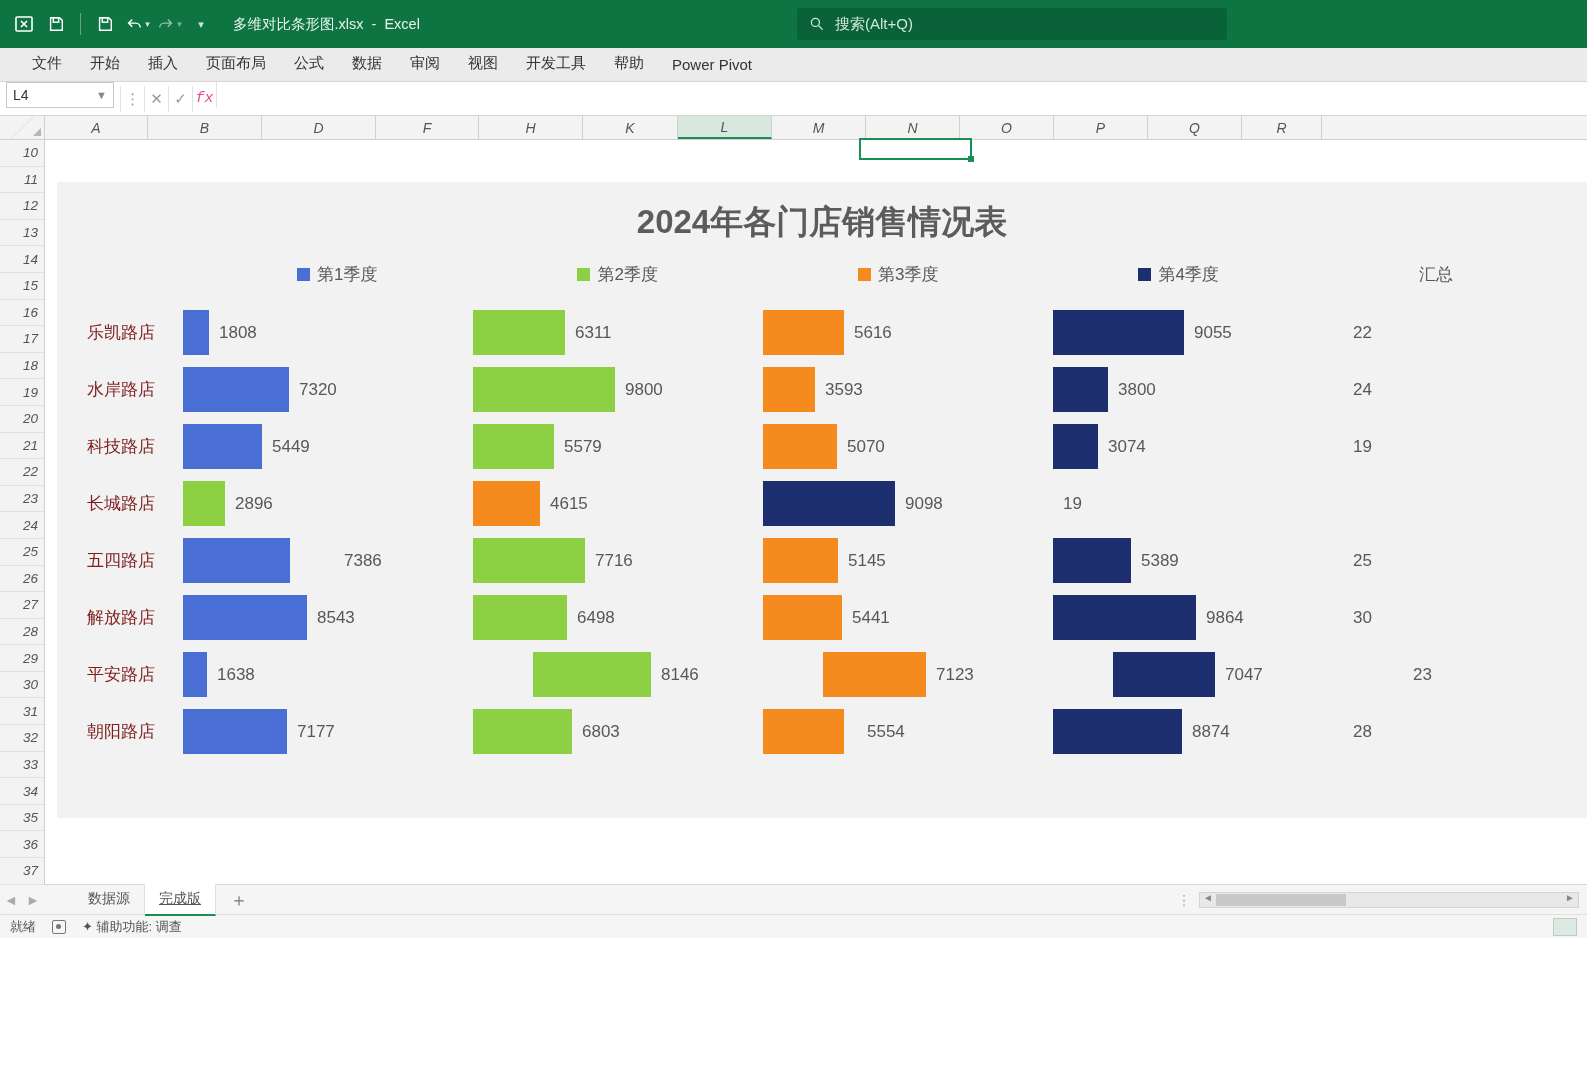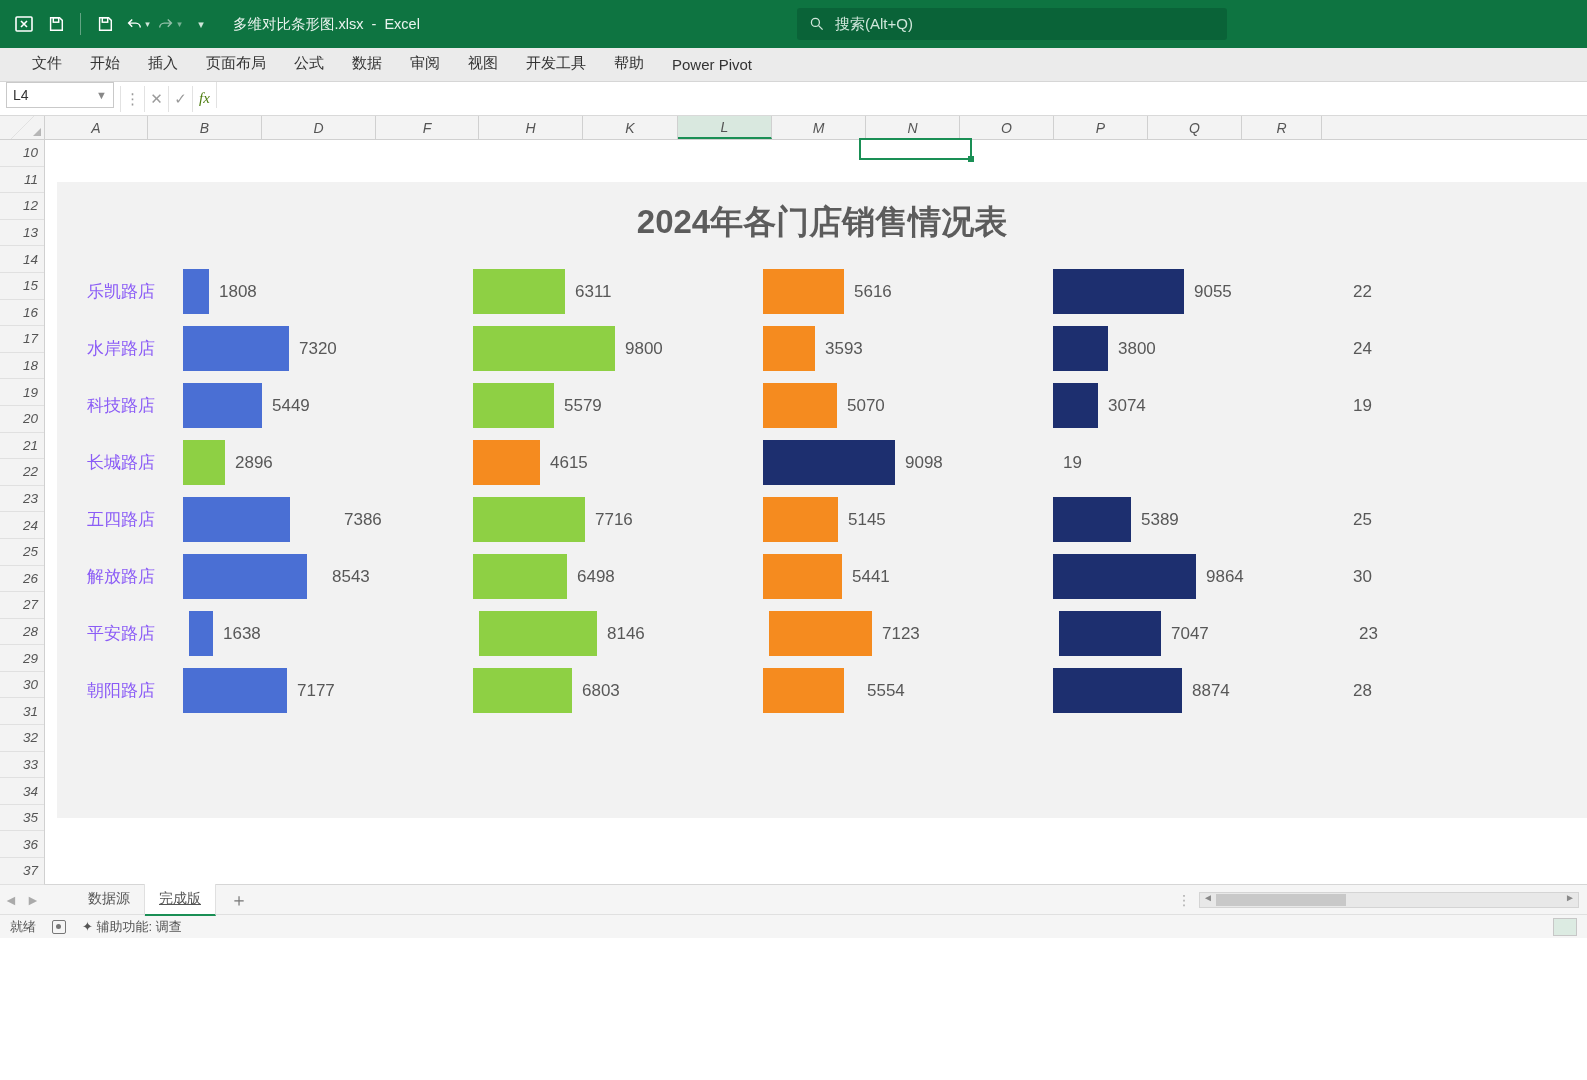--- a/index.html
+++ b/index.html
@@ -16,21 +16,21 @@
   .tb-search span{color:#cfe6da;font-size:15px;}
   
   .ribbon{height:34px;background:#ebebeb;display:flex;align-items:flex-end;padding-left:18px;border-bottom:1px solid #d6d6d6;}
   .rtab{padding:8px 14px;font-size:15px;color:#333;}
   
   .fbar{height:34px;background:#fff;border-bottom:1px solid #d9d9d9;display:flex;}
   .namebox{width:108px;height:26px;border:1px solid #c9c9c9;margin-left:6px;display:flex;align-items:center;justify-content:space-between;padding:0 6px;font-size:14px;color:#333;}
   .namebox .chev{color:#888;font-size:11px;}
   .fbtns{display:flex;align-items:center;gap:0;margin-left:6px;}
   .fbtn{width:24px;height:26px;display:flex;align-items:center;justify-content:center;color:#9a9a9a;border-left:1px solid #e2e2e2;font-size:15px;}
-  .fx{font-style:italic;font-family:Liberation Serif, serif;color:#4d7c0f;}
+  .fx{font-style:italic;font-family:Liberation Mono, monospace;color:#ec4899;}
   .finput{flex:1;height:26px;border-left:1px solid #e2e2e2;}
   
   .colhdr{height:24px;background:#f3f3f3;display:flex;border-bottom:1px solid #d0d0d0;font-size:14px;color:#555;}
   .selall{width:45px;border-right:1px solid #d0d0d0;background:linear-gradient(135deg,#f3f3f3 50%,#d0d0d0 50.5%,#f3f3f3 51%);position:relative;}
   .selall::after{content:"";position:absolute;right:3px;bottom:3px;width:0;height:0;border-left:8px solid transparent;border-bottom:8px solid #b6b6b6;}
   .ch{border-right:1px solid #d0d0d0;display:flex;align-items:center;justify-content:center;font-style:italic;}
   .ch.active{background:#d9e8df;border-bottom:2px solid #1a8f55;}
   
   .gridwrap{display:flex;height:744px;}
   .rowhdr{width:45px;background:#f3f3f3;border-right:1px solid #d0d0d0;}
@@ -38,21 +38,21 @@
   .sheet{flex:1;position:relative;background:#fff;}
   .cellsel{position:absolute;left:814px;top:-2px;width:113px;height:22px;border:2px solid #1a8f55;pointer-events:none;}
   .cellsel::after{content:"";position:absolute;right:-4px;bottom:-4px;width:6px;height:6px;background:#1a8f55;}
   
   .chart{position:absolute;left:12px;top:42px;right:0;height:636px;background:#f2f2f2;padding:18px 30px 10px 30px;}
   .ctitle{text-align:center;font-size:33px;font-weight:700;color:#5c5c5c;margin-bottom:18px;}
   .legend{display:flex;justify-content:flex-start;padding-left:210px;gap:200px;font-size:17px;color:#585858;margin-bottom:18px;}
   .lg{display:flex;align-items:center;gap:7px;white-space:nowrap;}
   .sw{width:13px;height:13px;}
   .rowchart{display:flex;align-items:center;height:57px;}
-  .ylab{width:96px;font-size:17px;color:#8b5cf6;text-align:left;}
+  .ylab{width:96px;font-size:17px;color:#7f1d1d;text-align:left;}
   .barslot{position:relative;height:45px;text-align:center;}
   .bar{position:absolute;top:0;height:45px;}
   .bval{position:absolute;top:0;height:45px;display:flex;align-items:center;font-size:17px;color:#585858;padding-left:10px;}
   
   .sheettabs{height:30px;background:#f5f5f5;border-top:1px solid #d6d6d6;display:flex;align-items:center;font-size:14px;color:#555;}
   .nav{width:22px;text-align:center;color:#aaa;}
   .stab{padding:6px 14px;border-right:1px solid #e0e0e0;}
   .stab.active{background:#fff;border-bottom:2px solid #1a8f55;font-weight:400;text-decoration:underline;}
   .addtab{padding:0 14px;font-size:18px;color:#777;}
   .stfill{flex:1;}
@@ -190,20 +190,41 @@
       <div class="rh">33</div>
       <div class="rh">34</div>
       <div class="rh">35</div>
       <div class="rh">36</div>
       <div class="rh">37</div>
     </div>
  <div class="sheet">
   <div class="cellsel"></div>
   <div class="chart">
    <div class="ctitle">2024年各门店销售情况表</div>
+   <div class="legend" id="legend">
+          <div class="lg">
+            <span class="sw" style="background: rgb(74, 111, 212);"></span>
+            <span>第1季度</span>
+          </div>
+          <div class="lg">
+            <span class="sw" style="background: rgb(142, 208, 68);"></span>
+            <span>第2季度</span>
+          </div>
+          <div class="lg">
+            <span class="sw" style="background: rgb(245, 139, 31);"></span>
+            <span>第3季度</span>
+          </div>
+          <div class="lg">
+            <span class="sw" style="background: rgb(29, 47, 111);"></span>
+            <span>第4季度</span>
+          </div>
+          <div class="lg">
+            <span>汇总</span>
+          </div>
+        </div>
    <div id="plotarea">
           <div class="rowchart">
             <div class="ylab">乐凯路店</div>
             <div class="barslot" style="width: 290px;">
               <div class="bar" style="left: 0px; width: 26px; background: rgb(74, 111, 212);"></div>
               <div class="bval" style="left: 26px;">1808</div>
             </div>
             <div class="barslot" style="width: 290px;">
               <div class="bar" style="left: 0px; width: 92px; background: rgb(142, 208, 68);"></div>
               <div class="bval" style="left: 92px;">6311</div>
@@ -301,41 +322,41 @@
               <div class="bval" style="left: 78px;">5389</div>
             </div>
             <div class="barslot" style="width: 60px;">
               <div class="bval" style="left: 0px;">25</div>
             </div>
           </div>
           <div class="rowchart">
             <div class="ylab">解放路店</div>
             <div class="barslot" style="width: 290px;">
               <div class="bar" style="left: 0px; width: 124px; background: rgb(74, 111, 212);"></div>
-              <div class="bval" style="left: 124px; margin-left: 15px;">8543</div>
+              <div class="bval" style="left: 124px;">8543</div>
             </div>
             <div class="barslot" style="width: 290px;">
               <div class="bar" style="left: 0px; width: 94px; background: rgb(142, 208, 68);"></div>
               <div class="bval" style="left: 94px;">6498</div>
             </div>
             <div class="barslot" style="width: 290px;">
               <div class="bar" style="left: 0px; width: 79px; background: rgb(245, 139, 31);"></div>
               <div class="bval" style="left: 79px;">5441</div>
             </div>
             <div class="barslot" style="width: 290px;">
               <div class="bar" style="left: 0px; width: 143px; background: rgb(29, 47, 111);"></div>
               <div class="bval" style="left: 143px;">9864</div>
             </div>
             <div class="barslot" style="width: 60px;">
               <div class="bval" style="left: 0px;">30</div>
             </div>
           </div>
           <div class="rowchart">
             <div class="ylab">平安路店</div>
-            <div class="barslot" style="width: 290px; margin-left: 6px;">
+            <div class="barslot" style="width: 350px;">
               <div class="bar" style="left: 0px; width: 24px; background: rgb(74, 111, 212);"></div>
               <div class="bval" style="left: 24px;">1638</div>
             </div>
             <div class="barslot" style="width: 290px;">
               <div class="bar" style="left: 0px; width: 118px; background: rgb(142, 208, 68);"></div>
               <div class="bval" style="left: 118px;">8146</div>
             </div>
             <div class="barslot" style="width: 290px;">
               <div class="bar" style="left: 0px; width: 103px; background: rgb(245, 139, 31);"></div>
               <div class="bval" style="left: 103px;">7123</div>

